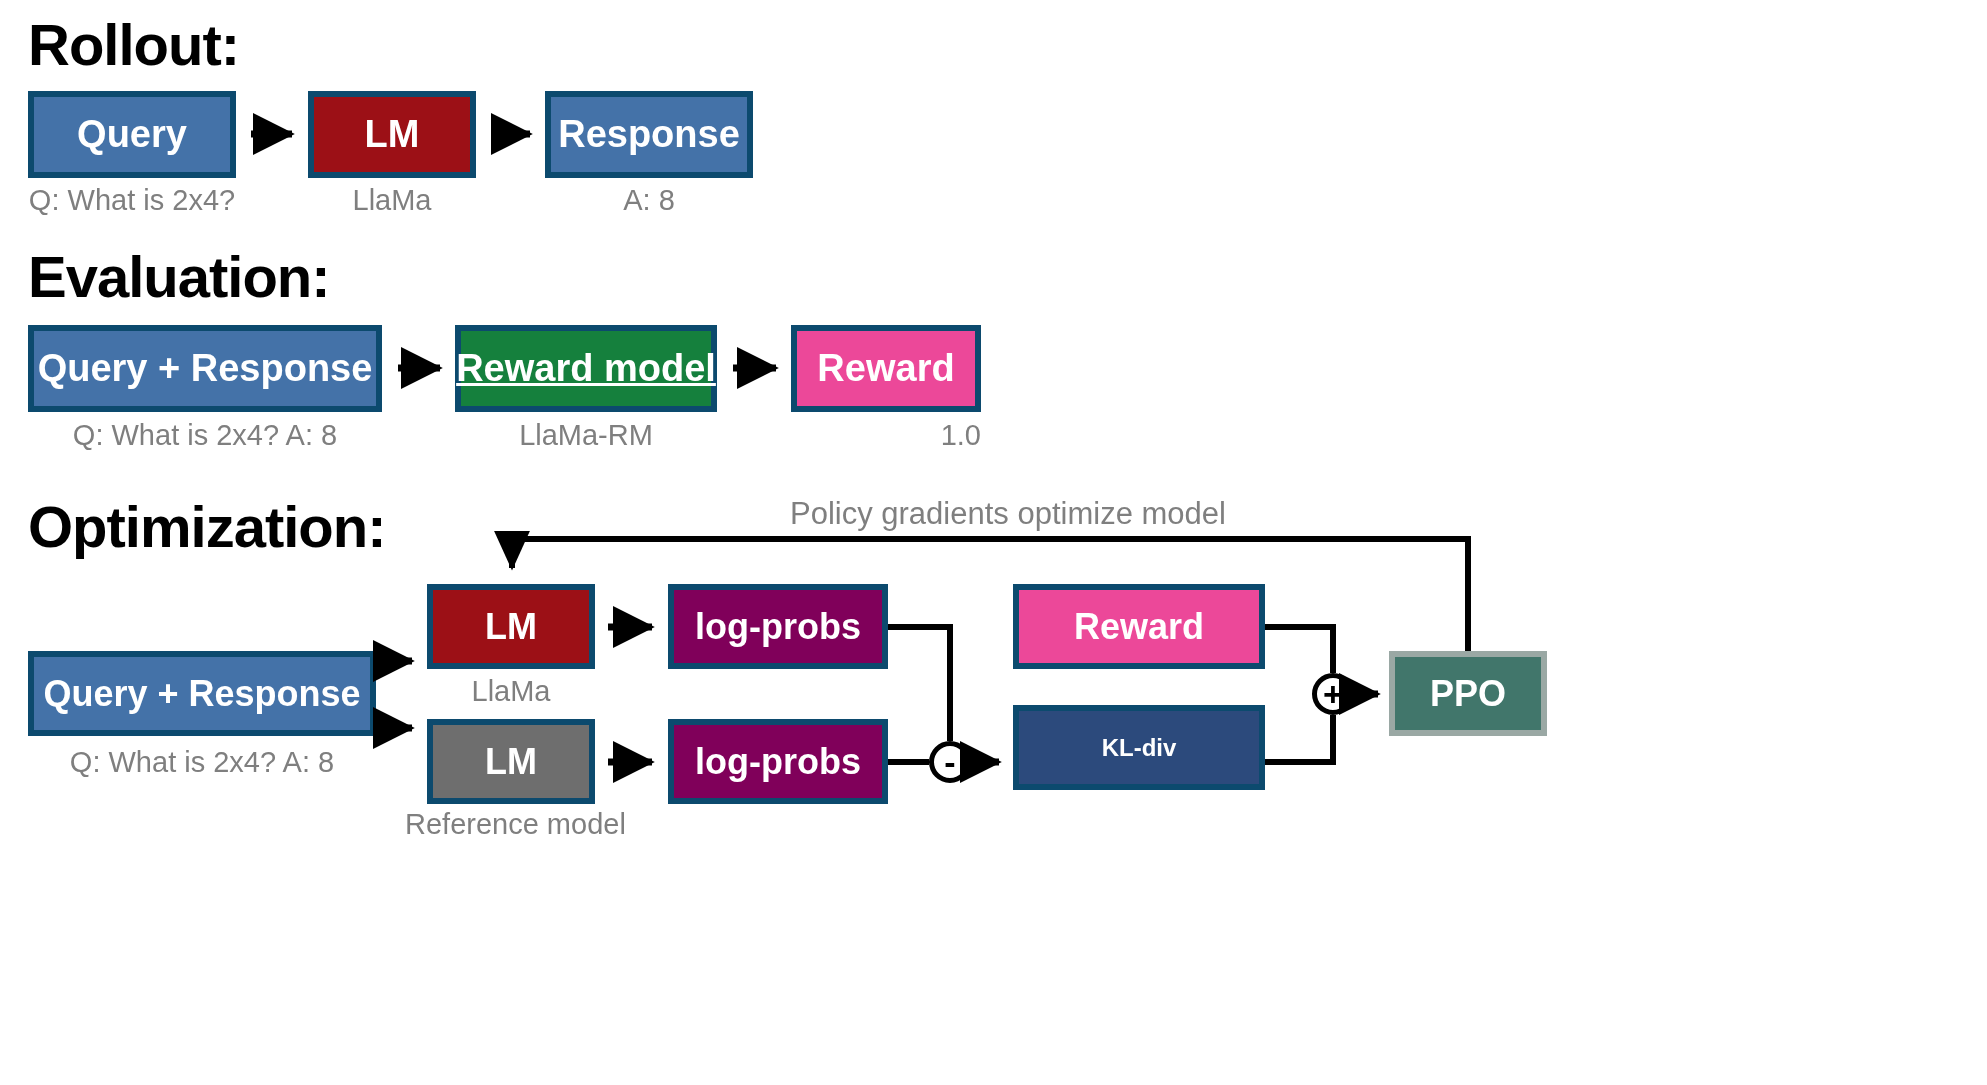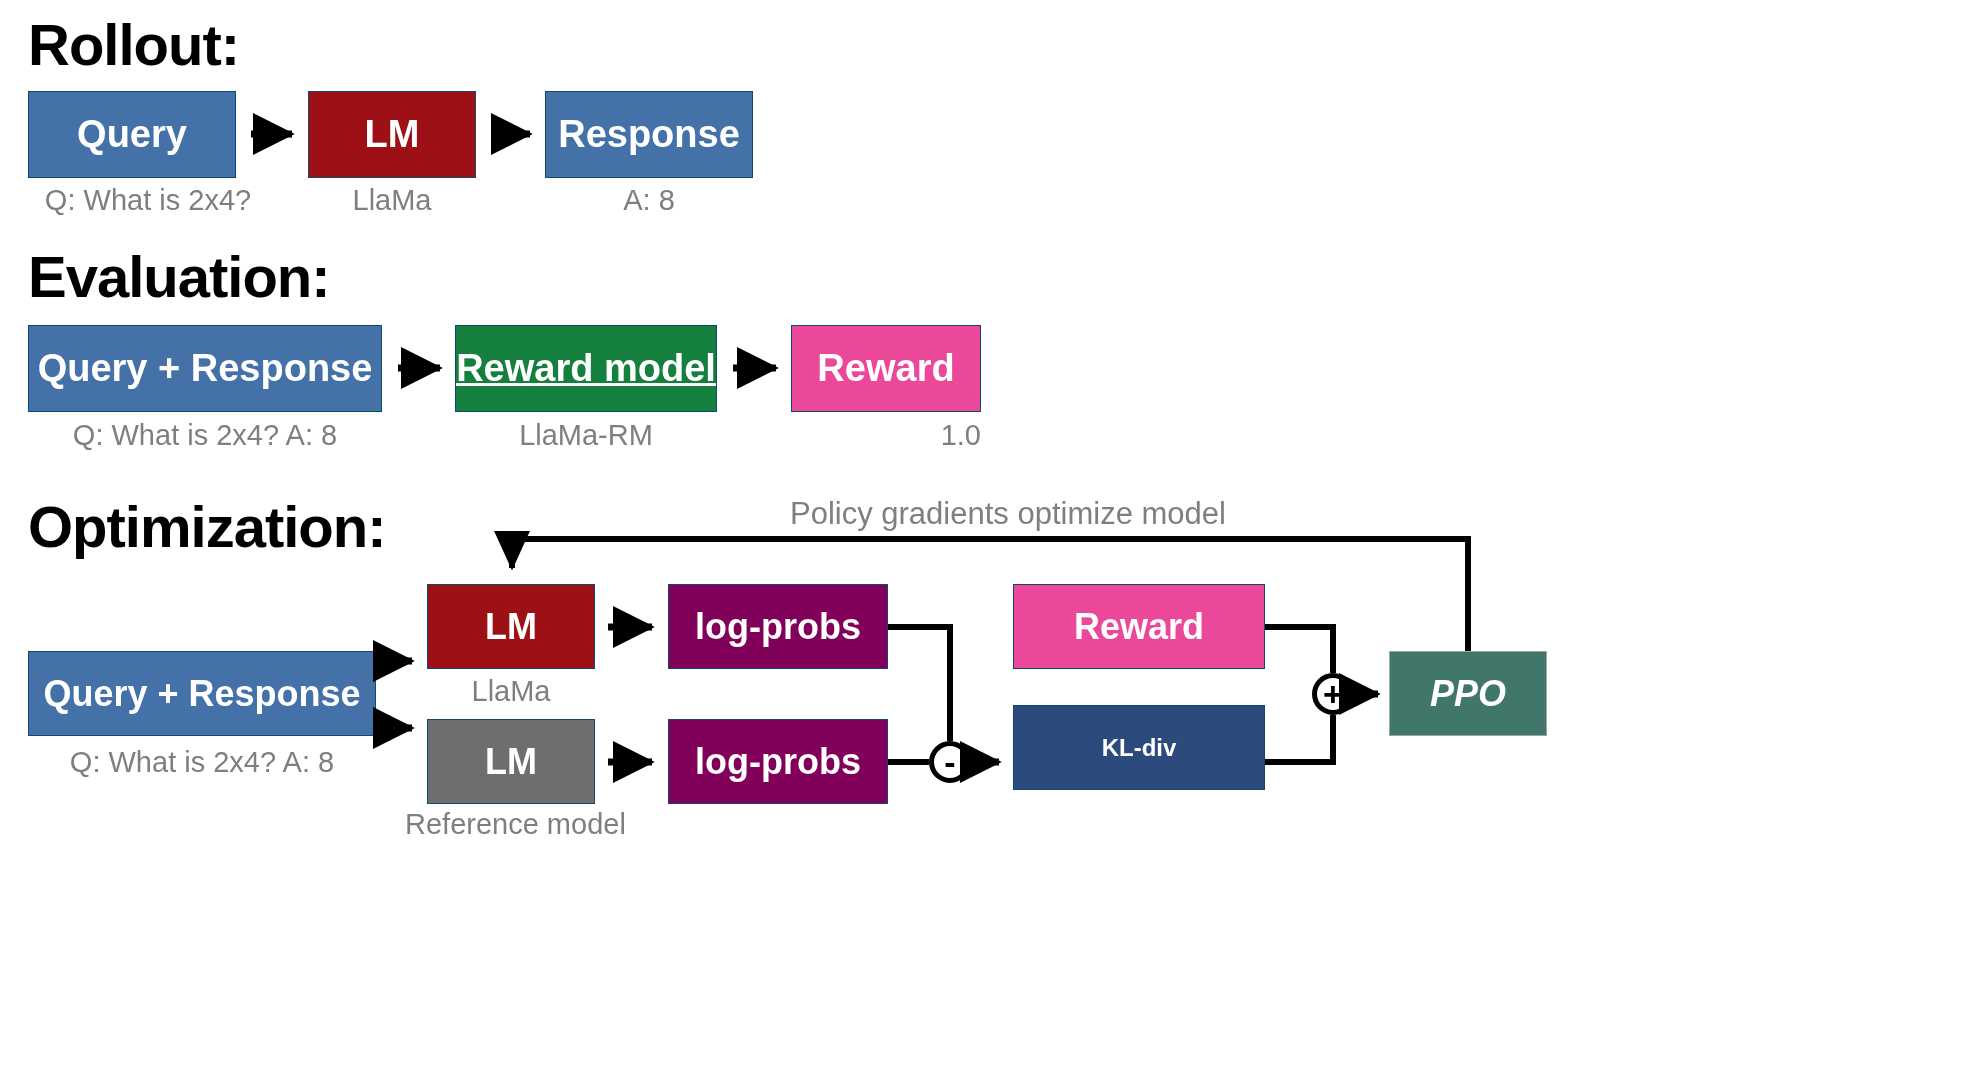--- a/index.html
+++ b/index.html
@@ -19,21 +19,21 @@
     line-height:1;
     color:#000000;
     letter-spacing:-1px;
     white-space:nowrap;
   }
 
   
   .node{
     position:absolute;
     box-sizing:border-box;
-    border:1px solid #0c4a6e;
+    border:6px solid #0c4a6e;
     color:#ffffff;
     display:flex;
     align-items:center;
     justify-content:center;
     font-weight:bold;
     white-space:nowrap;
     text-align:center;
   }
   .node.blue   {background:#4472A8;}
   .node.red    {background:#9C1016;}
@@ -83,21 +83,21 @@
 <div class="stage">
 
   <div class="heading" style="left:28px;top:16px;">Rollout:</div>
 
   <div class="node blue" style="left:28px;top:91px;width:208px;height:87px;font-size:38px;">Query</div>
 
   <div class="node red" style="left:308px;top:91px;width:168px;height:87px;font-size:38px;">LM</div>
 
   <div class="node blue" style="left:545px;top:91px;width:208px;height:87px;font-size:38px;">Response</div>
 
-  <div class="caption" style="left:44px;top:186px;width:208px;">Q: What is 2x4?</div>
+  <div class="caption" style="left:28px;top:186px;width:208px;">Q: What is 2x4?</div>
 
   <div class="caption" style="left:308px;top:186px;width:168px;">LlaMa</div>
 
   <div class="caption" style="left:545px;top:186px;width:208px;">A: 8</div>
 
   <div class="heading" style="left:28px;top:248px;">Evaluation:</div>
 
   <div class="node blue" style="left:28px;top:325px;width:354px;height:87px;font-size:38px;">Query + Response</div>
 
   <div class="node orange" style="left:455px;top:325px;width:262px;height:87px;font-size:38px;">Reward model</div>
@@ -127,21 +127,21 @@
   <div class="caption" style="left:405px;top:810px;width:212px;">Reference model</div>
 
   <div class="node purple" style="left:668px;top:584px;width:220px;height:85px;font-size:36px;">log-probs</div>
 
   <div class="node purple" style="left:668px;top:719px;width:220px;height:85px;font-size:36px;">log-probs</div>
 
   <div class="node green" style="left:1013px;top:584px;width:252px;height:85px;font-size:36px;">Reward</div>
 
   <div class="node navy" style="left:1013px;top:705px;width:252px;height:85px;font-size:24px;">KL-div</div>
 
-  <div class="node teal" style="left:1389px;top:651px;width:158px;height:85px;font-size:36px;font-style:italic;">PPO</div>
+  <div class="node teal" style="left:1389px;top:651px;width:158px;height:85px;font-size:36px;">PPO</div>
 
   <div class="op" style="left:929px;top:741px;width:42px;height:42px;">-</div>
 
   <div class="op" style="left:1312px;top:673px;width:42px;height:42px;">+</div>
 
   <svg class="wires" viewBox="0 0 1987 1085">
     <defs>
       <marker id="ah" markerWidth="7" markerHeight="7" refX="5.6" refY="3" orient="auto" markerUnits="strokeWidth">
         <path d="M0,0 L6,3 L0,6 z" fill="#000000"></path>
       </marker>

